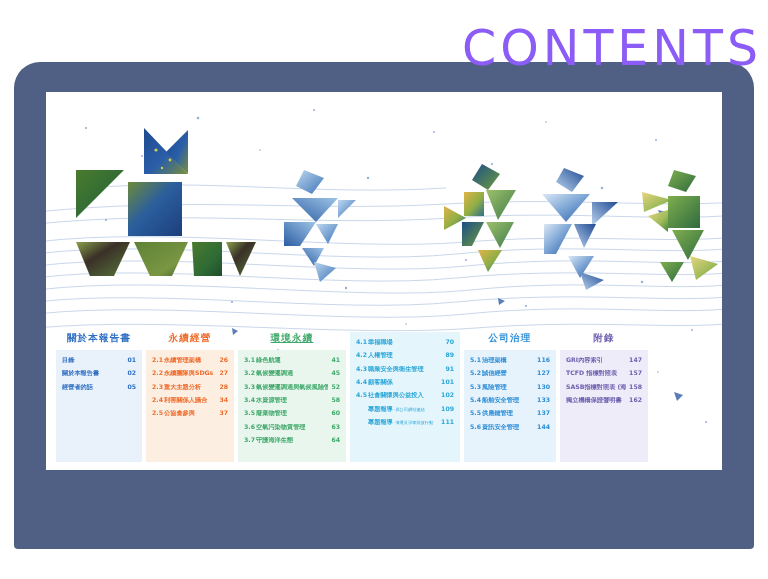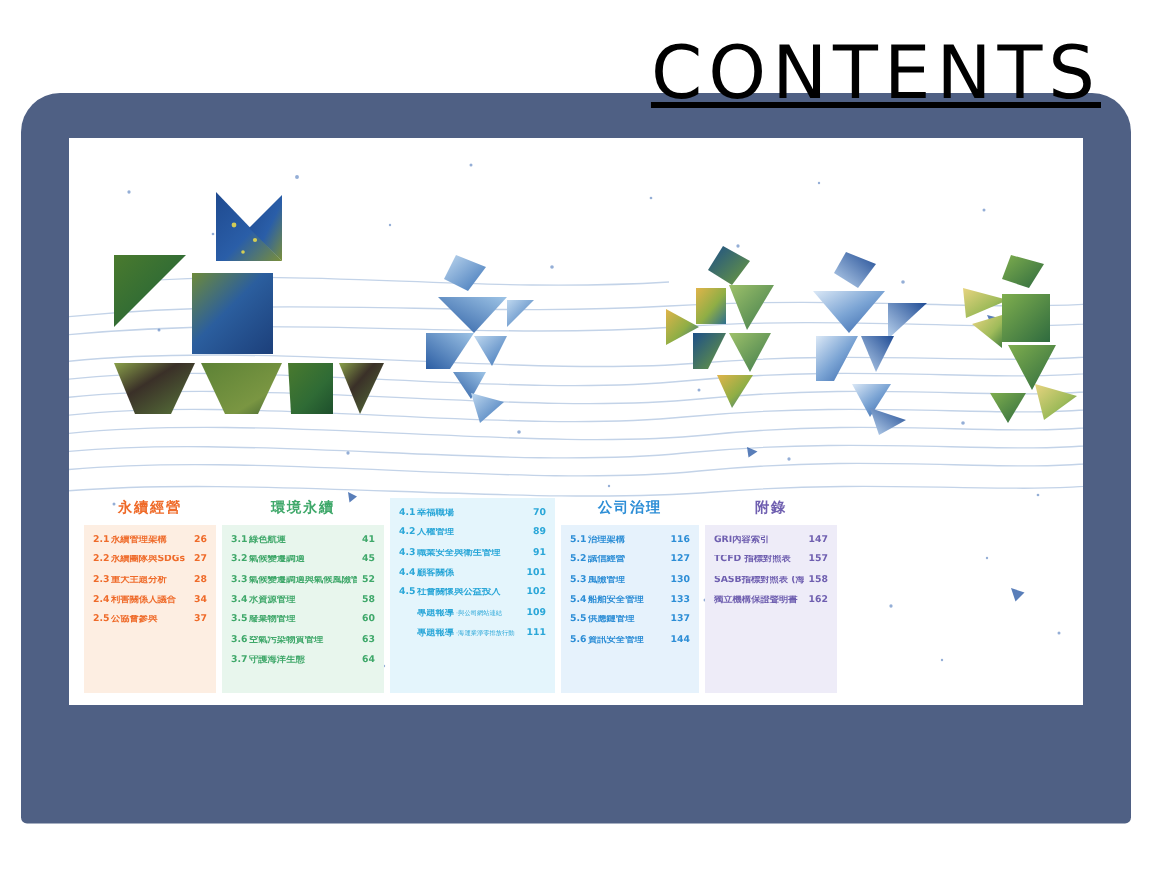--- a/index.html
+++ b/index.html
@@ -8,23 +8,23 @@
   #frame{position:absolute;left:14px;top:62px;width:740px;height:487px;
          background:#4f6084;border-radius:26px 26px 4px 4px;}
 
   #page{position:absolute;left:46px;top:92px;width:676px;height:378px;background:#ffffff;overflow:hidden;}
 
   
   .waves{position:absolute;left:0;top:0;width:676px;height:378px;pointer-events:none;}
   .speckles{position:absolute;left:0;top:0;width:676px;height:378px;pointer-events:none;}
 
   
-  #title{position:absolute;right:34px;top:24px;font-size:49px;letter-spacing:4px;
-         color:#000000;font-weight:400;font-family:"DejaVu Sans","Liberation Sans",sans-serif;
-         line-height:1;text-decoration:underline;}
+  #title{position:absolute;right:6px;top:24px;font-size:49px;letter-spacing:4px;
+         color:#8b5cf6;font-weight:400;font-family:"DejaVu Sans","Liberation Sans",sans-serif;
+         line-height:1;}
 
   
   .art{position:absolute;pointer-events:none;}
 
   
   #columns{position:absolute;left:10px;top:240px;width:660px;height:130px;display:flex;gap:4px;}
   .col{position:relative;display:flex;flex-direction:column;}
   .col-head{font-size:9.5px;font-weight:700;text-align:center;letter-spacing:1.2px;
             padding-bottom:5px;white-space:nowrap;}
   .col-body{flex:1;padding:7px 6px 4px 6px;box-sizing:border-box;}
@@ -236,20 +236,37 @@
     <polygon points="36,0 58,6 48,22 30,16" fill="url(#lf1)"></polygon>
     <polygon points="4,22 34,30 6,42" fill="url(#lf2)"></polygon>
     <polygon points="30,26 62,26 62,58 30,58" fill="url(#lf1)"></polygon>
     <polygon points="10,46 30,40 30,62" fill="url(#lf2)"></polygon>
     <polygon points="34,60 66,60 50,90" fill="url(#lf1)"></polygon>
     <polygon points="52,86 80,94 58,110" fill="url(#lf2)"></polygon>
     <polygon points="22,92 46,92 34,112" fill="url(#lf1)"></polygon>
   </svg>
 
   <div id="columns">
+      <div class="col c0">
+        <div class="col-head" style="color: rgb(46, 111, 196);">關於本報告書</div>
+        <div class="col-body" style="background: rgb(233, 241, 251);">
+          <div class="row nolabel" style="color: rgb(46, 111, 196);">
+            <span class="rt"><span>目錄</span></span>
+            <span class="rp">01</span>
+          </div>
+          <div class="row nolabel" style="color: rgb(46, 111, 196);">
+            <span class="rt"><span>關於本報告書</span></span>
+            <span class="rp">02</span>
+          </div>
+          <div class="row nolabel" style="color: rgb(46, 111, 196);">
+            <span class="rt"><span>經營者的話</span></span>
+            <span class="rp">05</span>
+          </div>
+        </div>
+      </div>
       <div class="col c2">
         <div class="col-head" style="color: rgb(239, 107, 42);">永續經營</div>
         <div class="col-body" style="background: rgb(253, 238, 226);">
           <div class="row" style="color: rgb(239, 107, 42);">
             <span class="rn">2.1</span>
             <span class="rt"><span>永續管理架構</span></span>
             <span class="rp">26</span>
           </div>
           <div class="row" style="color: rgb(239, 107, 42);">
             <span class="rn">2.2</span>
@@ -267,21 +284,21 @@
             <span class="rp">34</span>
           </div>
           <div class="row" style="color: rgb(239, 107, 42);">
             <span class="rn">2.5</span>
             <span class="rt"><span>公協會參與</span></span>
             <span class="rp">37</span>
           </div>
         </div>
       </div>
       <div class="col c3">
-        <div class="col-head" style="color: rgb(63, 168, 106);">環境永續</div>
+        <div class="col-head" style="color: rgb(63, 168, 106); text-decoration: underline;">環境永續</div>
         <div class="col-body" style="background: rgb(232, 246, 237);">
           <div class="row" style="color: rgb(63, 168, 106);">
             <span class="rn">3.1</span>
             <span class="rt"><span>綠色航運</span></span>
             <span class="rp">41</span>
           </div>
           <div class="row" style="color: rgb(63, 168, 106);">
             <span class="rn">3.2</span>
             <span class="rt"><span>氣候變遷調適</span></span>
             <span class="rp">45</span>

